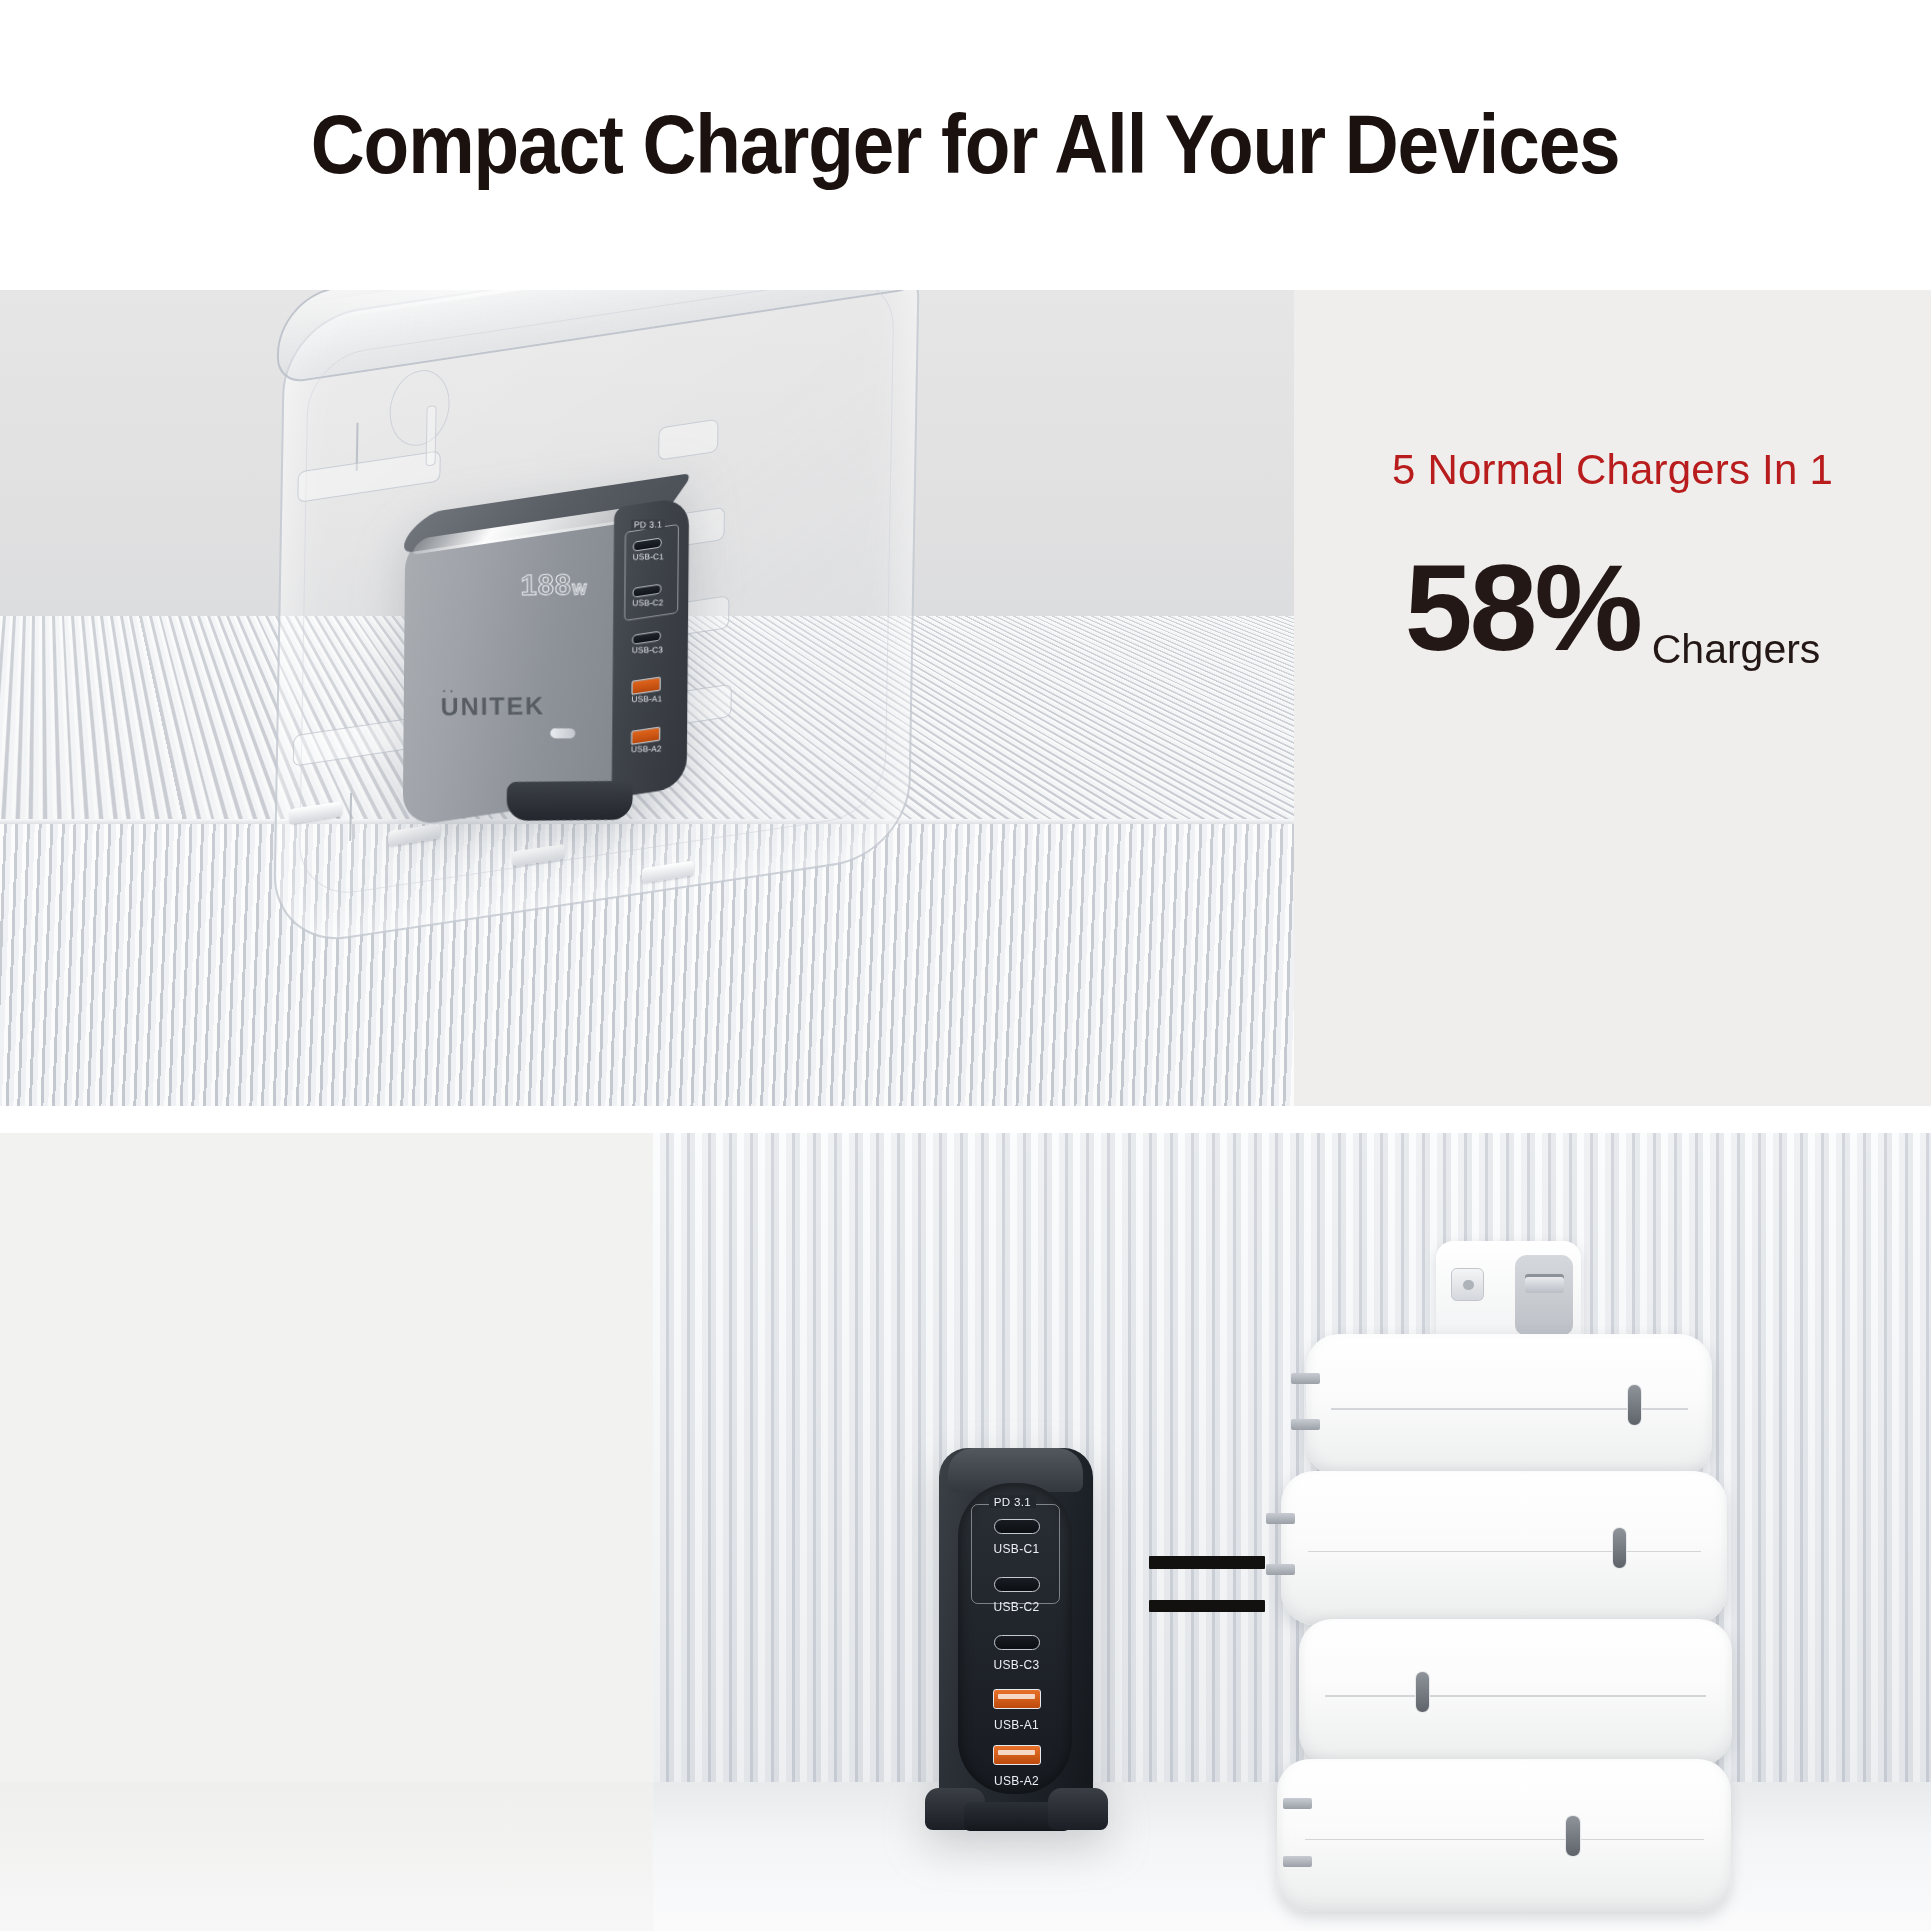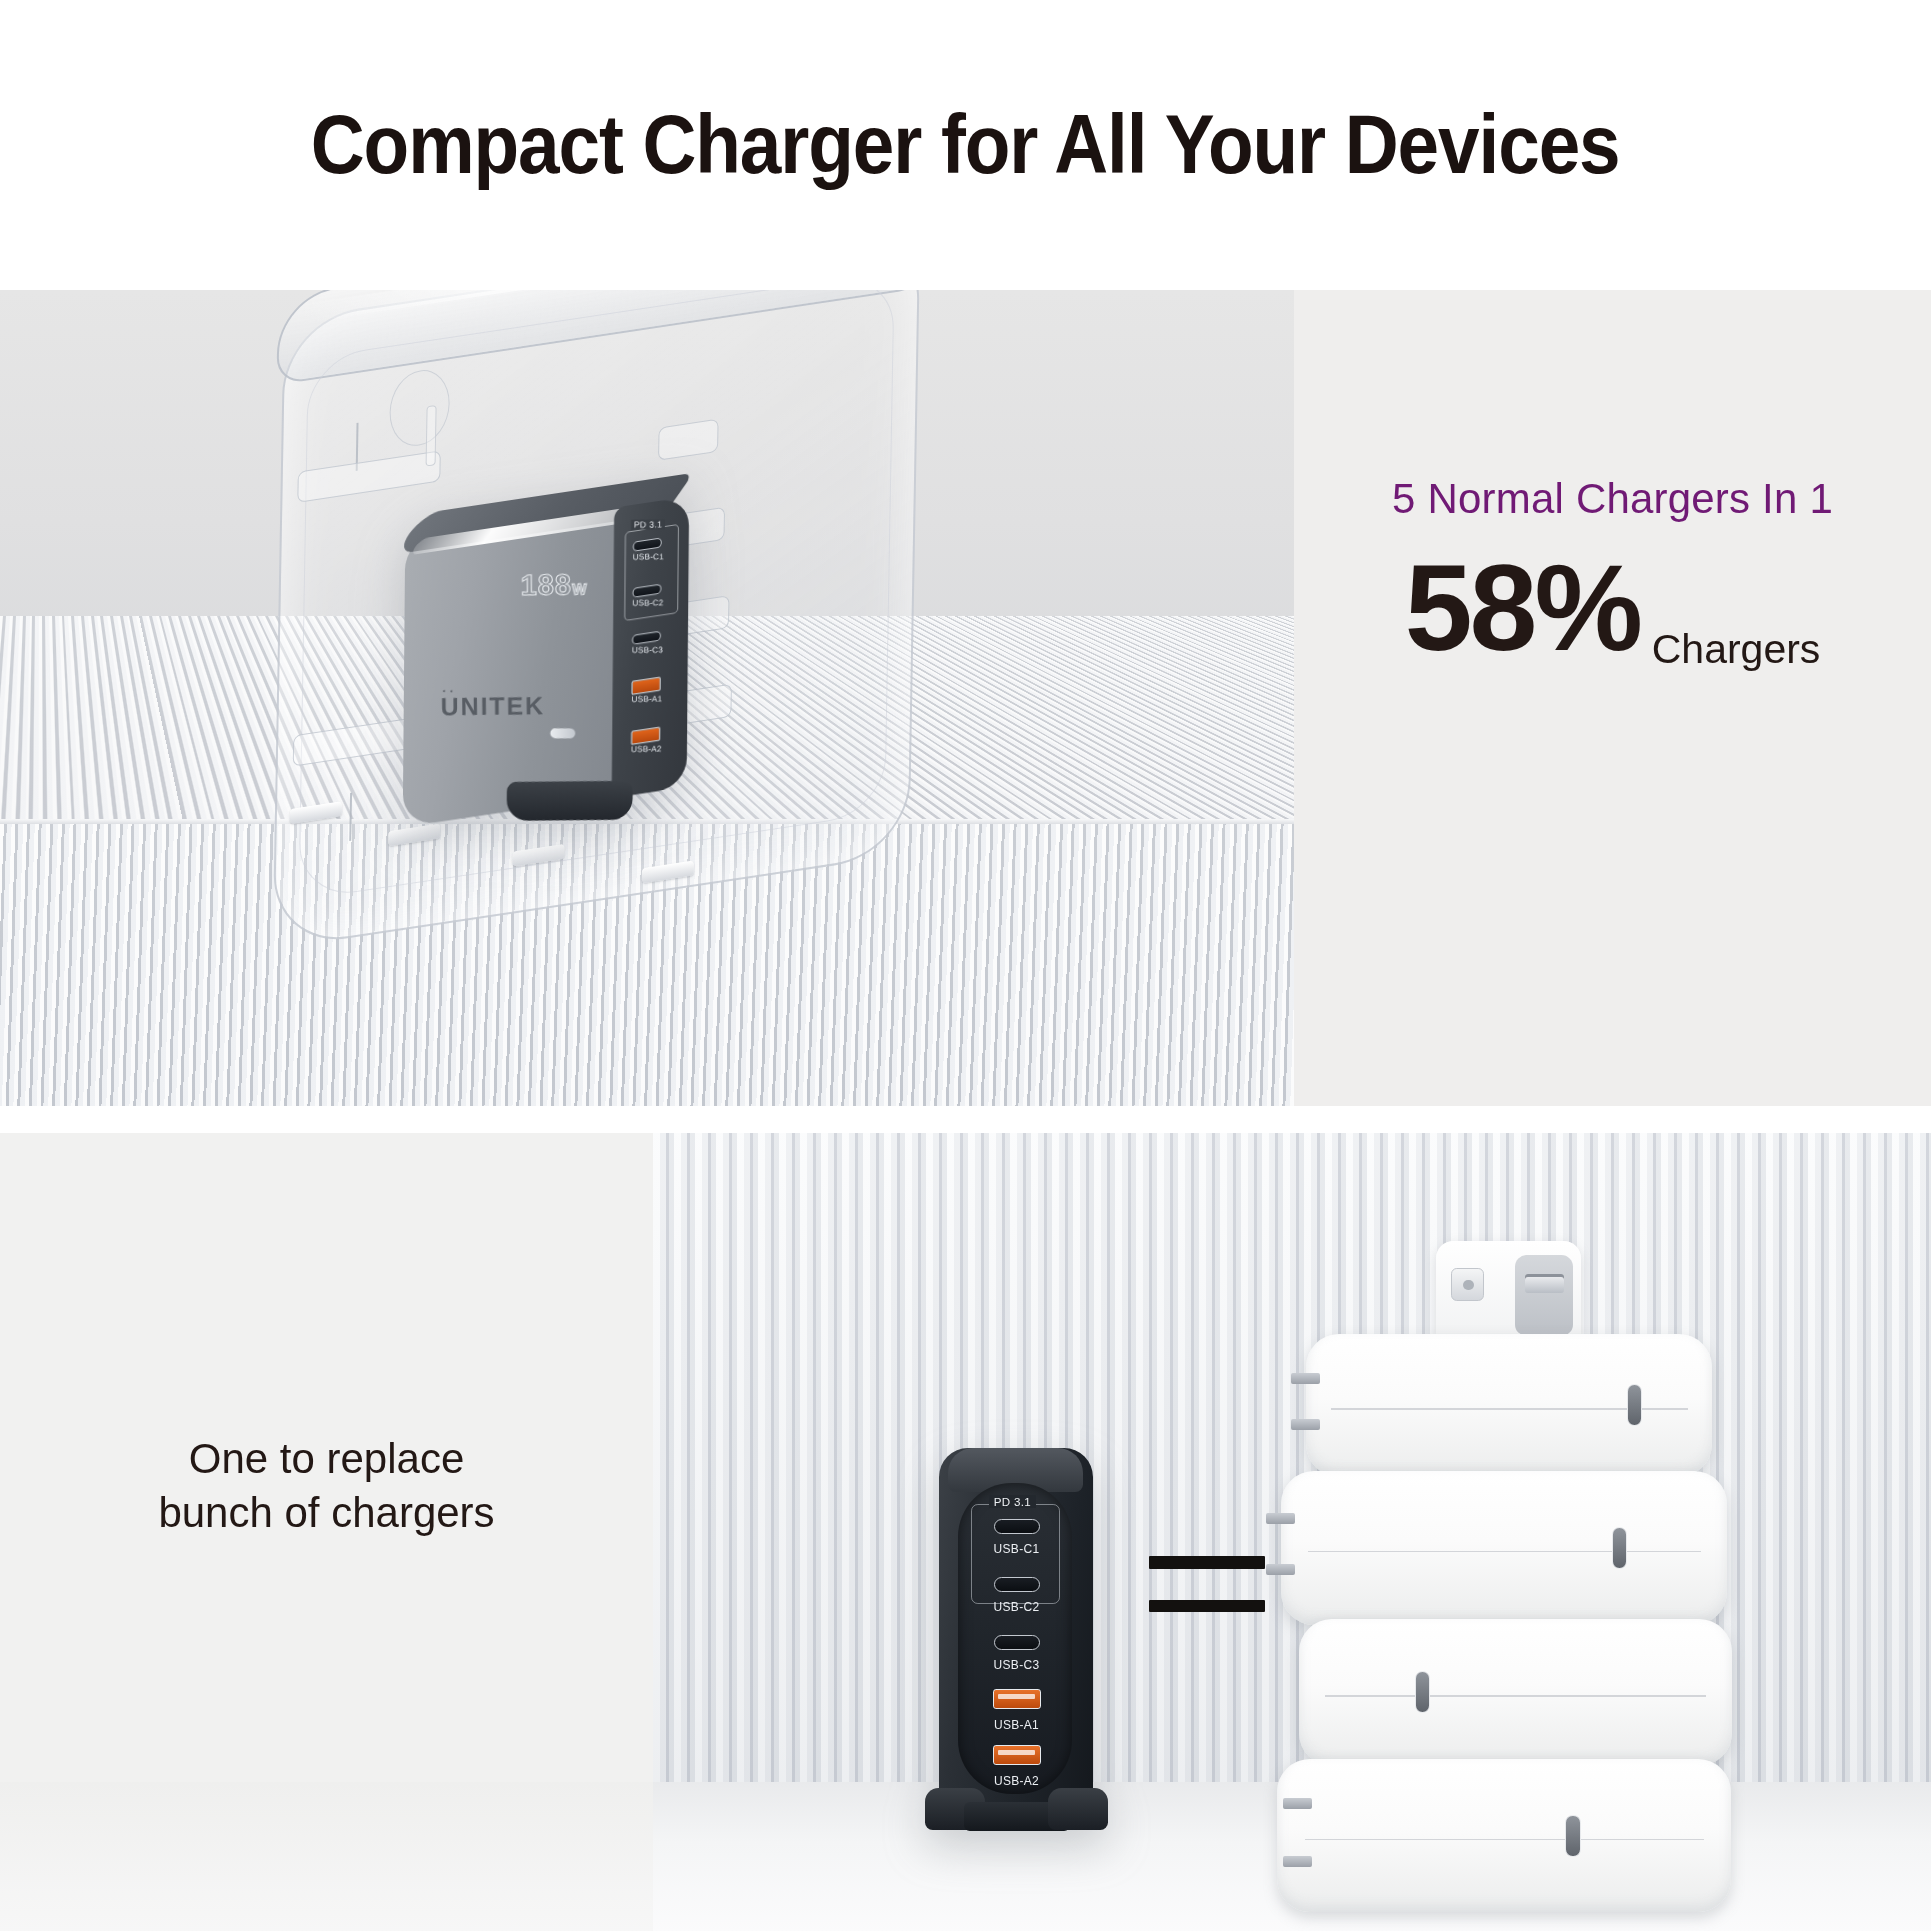--- a/index.html
+++ b/index.html
@@ -74,23 +74,22 @@
 
   .pt-right {
     position:absolute; left:1294px; top:0; width:637px; height:816px;
     background:#efeeed;
   }
   .stat-block {
     position:absolute; left:0; top:0; width:637px; height:816px;
   }
   .stat-line1 {
     position:absolute; left:0; top:156px; width:637px;
-    text-align:center; font-size:42px; font-weight:400; color:#701a75;
+    text-align:center; font-size:42px; font-weight:400; color:#b91c1c;
     letter-spacing:0.2px;
-    margin-top:29px;
   }
   .stat-big-row {
     position:absolute; left:0; top:261px; width:637px;
     display:flex; align-items:flex-end; justify-content:center;
   }
   .stat-pct {
     font-size:122px; font-weight:700; color:#231815;
     letter-spacing:-2.9px; line-height:.95;
   }
   .stat-smaller {
@@ -497,26 +496,20 @@
           <div class="stat-pct">58%</div>
           <div class="stat-smaller">Chargers</div>
         </div>
       </div>
     </div>
   </div>
 
   <div class="divider"></div>
 
   <div class="panel-bot">
-    <div class="pb-left">
-      <div class="caption">
-        <div>One to replace</div>
-        <div>bunch of chargers</div>
-      </div>
-    </div>
 
     <div class="pb-wall">
       <div class="pb-wall-shade"></div>
     </div>
     <div class="pb-floor-left"></div>
     <div class="pb-floor"></div>
   </div>
 
   <div class="charger-bot">
     <div class="cb-shell"></div>

